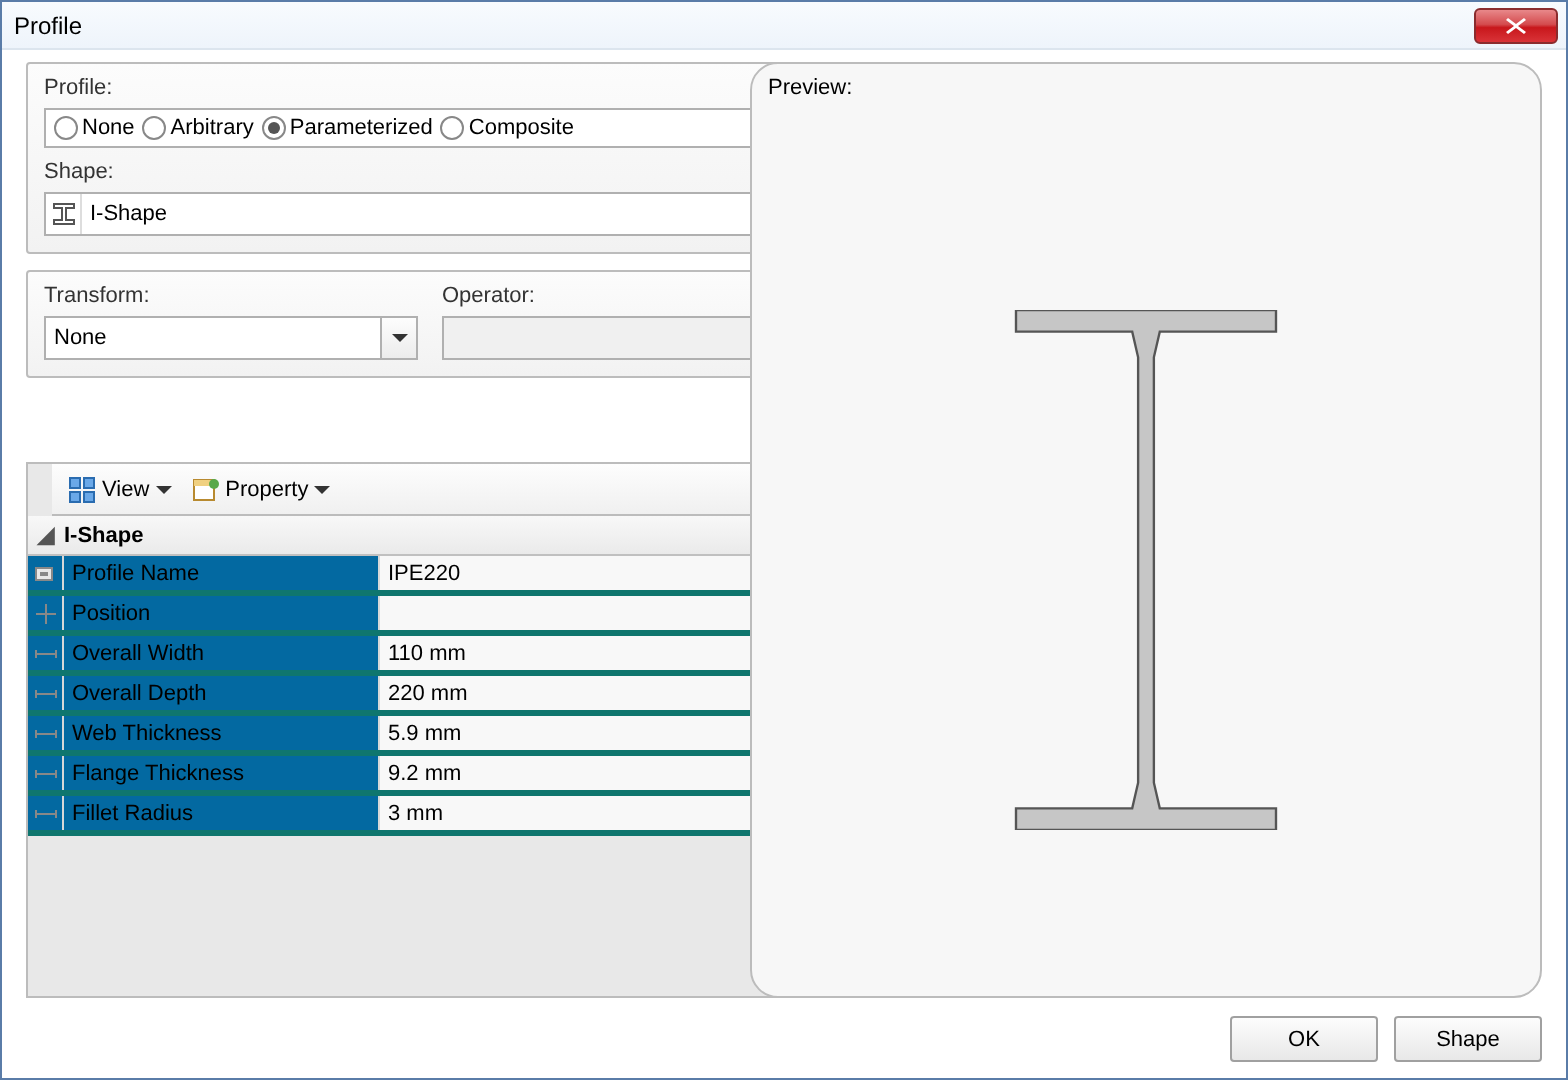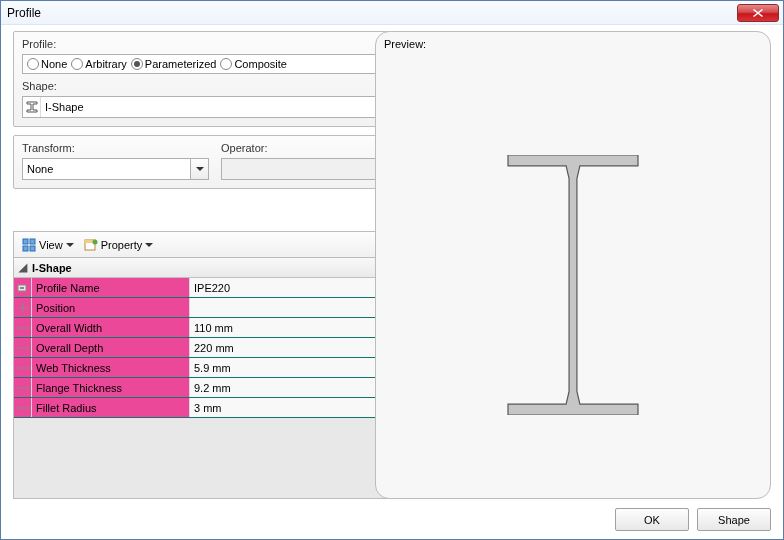--- a/index.html
+++ b/index.html
@@ -24,28 +24,28 @@
 .tri-down { width: 0; height: 0; border-left: 4px solid transparent; border-right: 4px solid transparent; border-top: 4px solid #333; }
 .two-col { display: flex; gap: 12px; }
 .two-col > div { flex: 1; }
 .input-like { border: 1px solid #b0b0b0; background: #fff; height: 22px; display: flex; align-items: center; }
 .input-like.disabled { background: #f0f0f0; color: #888; }
 .input-text { flex: 1; padding: 0 4px; }
 .small-btn { width: 22px; height: 22px; border: 1px solid #b0b0b0; background: linear-gradient(#fdfdfd,#ececec); margin-left: 4px; display: flex; align-items: center; justify-content: center; cursor: pointer; }
 .toolbar { height: 26px; border: 1px solid #bcbcbc; border-bottom: none; background: linear-gradient(#fdfdfd,#f0f0f0); display: flex; align-items: center; padding: 0 4px; gap: 2px; }
 .tb-btn { display: flex; align-items: center; gap: 3px; padding: 2px 4px; cursor: pointer; }
 .grid-wrap { border: 1px solid #bcbcbc; background: #e8e8e8; position: absolute; top: 200px; left: 0; right: 0; bottom: 0; }
-.grid-wrap .toolbar { position: absolute; top: 0; left: 0; right: 0; border: none; border-bottom: 1px solid #bcbcbc; }
+.grid-wrap .toolbar { position: absolute; top: 0; left: 12px; right: 0; border: none; border-bottom: 1px solid #bcbcbc; }
 .grid-body { position: absolute; top: 26px; left: 0; right: 16px; bottom: 0; }
 .scrollbar { position: absolute; top: 26px; right: 0; bottom: 0; width: 16px; background: #f0f0f0; border-left: 1px solid #d0d0d0; }
 .sb-arrow { height: 16px; display: flex; align-items: center; justify-content: center; cursor: pointer; }
 .sb-thumb { position: absolute; left: 2px; right: 2px; top: 100px; height: 24px; background: #c8c8c8; border: 1px solid #a0a0a0; border-radius: 1px; }
 .grid-header { background: linear-gradient(#f8f8f8,#eaeaea); border-bottom: 1px solid #c0c0c0; height: 20px; display: flex; align-items: center; font-weight: bold; }
 .grid-header .expand { width: 18px; text-align: center; color: #555; cursor: pointer; }
-.grid-row { height: 20px; display: flex; align-items: center; border-bottom: 1px solid #0f766e; background: #ec4899; }
+.grid-row { height: 20px; display: flex; align-items: center; border-bottom: 3px solid #0f766e; background: #0369a1; }
 .grid-row .icon-cell { width: 18px; display: flex; align-items: center; justify-content: center; border-right: 1px solid #d8d8d8; height: 100%; }
 .grid-row .label-cell { width: 158px; padding-left: 4px; border-right: 1px solid #d8d8d8; height: 100%; display: flex; align-items: center; }
 .grid-row .value-cell { flex: 1; padding-left: 4px; height: 100%; display: flex; align-items: center; background: #f8f8f8; }
 .preview-panel { border: 1px solid #bcbcbc; background: #f7f7f7; position: absolute; top: 0; left: 0; right: 0; bottom: 0; border-radius: 14px; }
 .preview-label { position: absolute; top: 6px; left: 8px; }
 .preview-svg { position: absolute; top: 40px; left: 0; right: 0; bottom: 0; display: flex; align-items: center; justify-content: center; }
 .footer { position: absolute; bottom: 8px; right: 12px; display: flex; gap: 8px; }
 .btn { width: 74px; height: 23px; border: 1px solid #a0a0a0; background: linear-gradient(#fdfdfd,#e8e8e8); border-radius: 2px; cursor: pointer; display: flex; align-items: center; justify-content: center; }
 .ico-svg { width: 14px; height: 14px; }
 </style>

